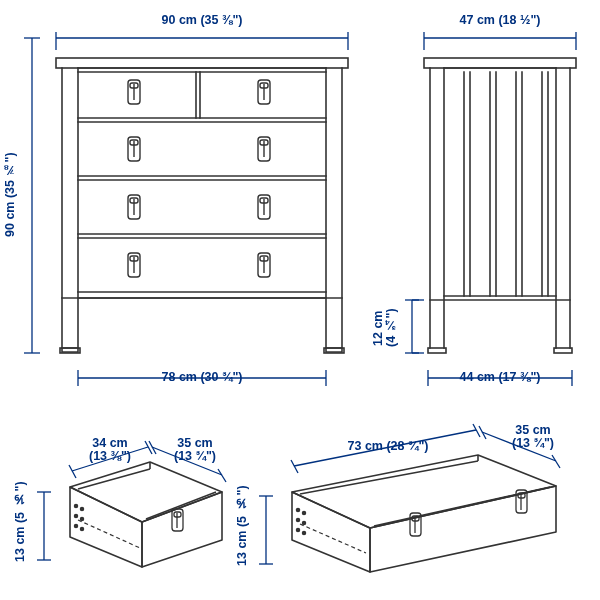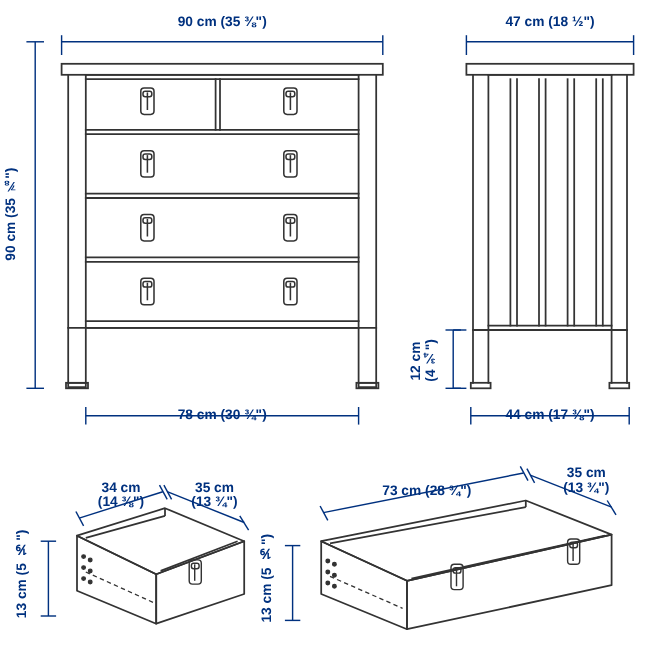--- a/index.html
+++ b/index.html
@@ -245,21 +245,21 @@
   <div class="dimtext" style="left:112px;top:371px;width:180px;">78 cm (30 ¾")</div>
 
   <div class="dimtext" style="left:416px;top:14px;width:168px;">47 cm (18 ½")</div>
 
   <div class="dimtext v" style="left:372px;top:300px;height:56px;width:32px;">12 cm
 (4 ¾")</div>
 
   <div class="dimtext" style="left:420px;top:371px;width:160px;">44 cm (17 ⅜")</div>
 
   <div class="dimtext" style="left:62px;top:437px;width:96px;">34 cm
-(14 ⅜")</div>
+(13 ⅜")</div>
 
   <div class="dimtext" style="left:152px;top:437px;width:86px;">35 cm
 (13 ¾")</div>
 
   <div class="dimtext v" style="left:14px;top:490px;height:72px;width:28px;">13 cm (5 ⅑")</div>
 
   <div class="dimtext" style="left:300px;top:440px;width:176px;">73 cm (28 ¾")</div>
 
   <div class="dimtext" style="left:490px;top:424px;width:86px;">35 cm
 (13 ¾")</div>

